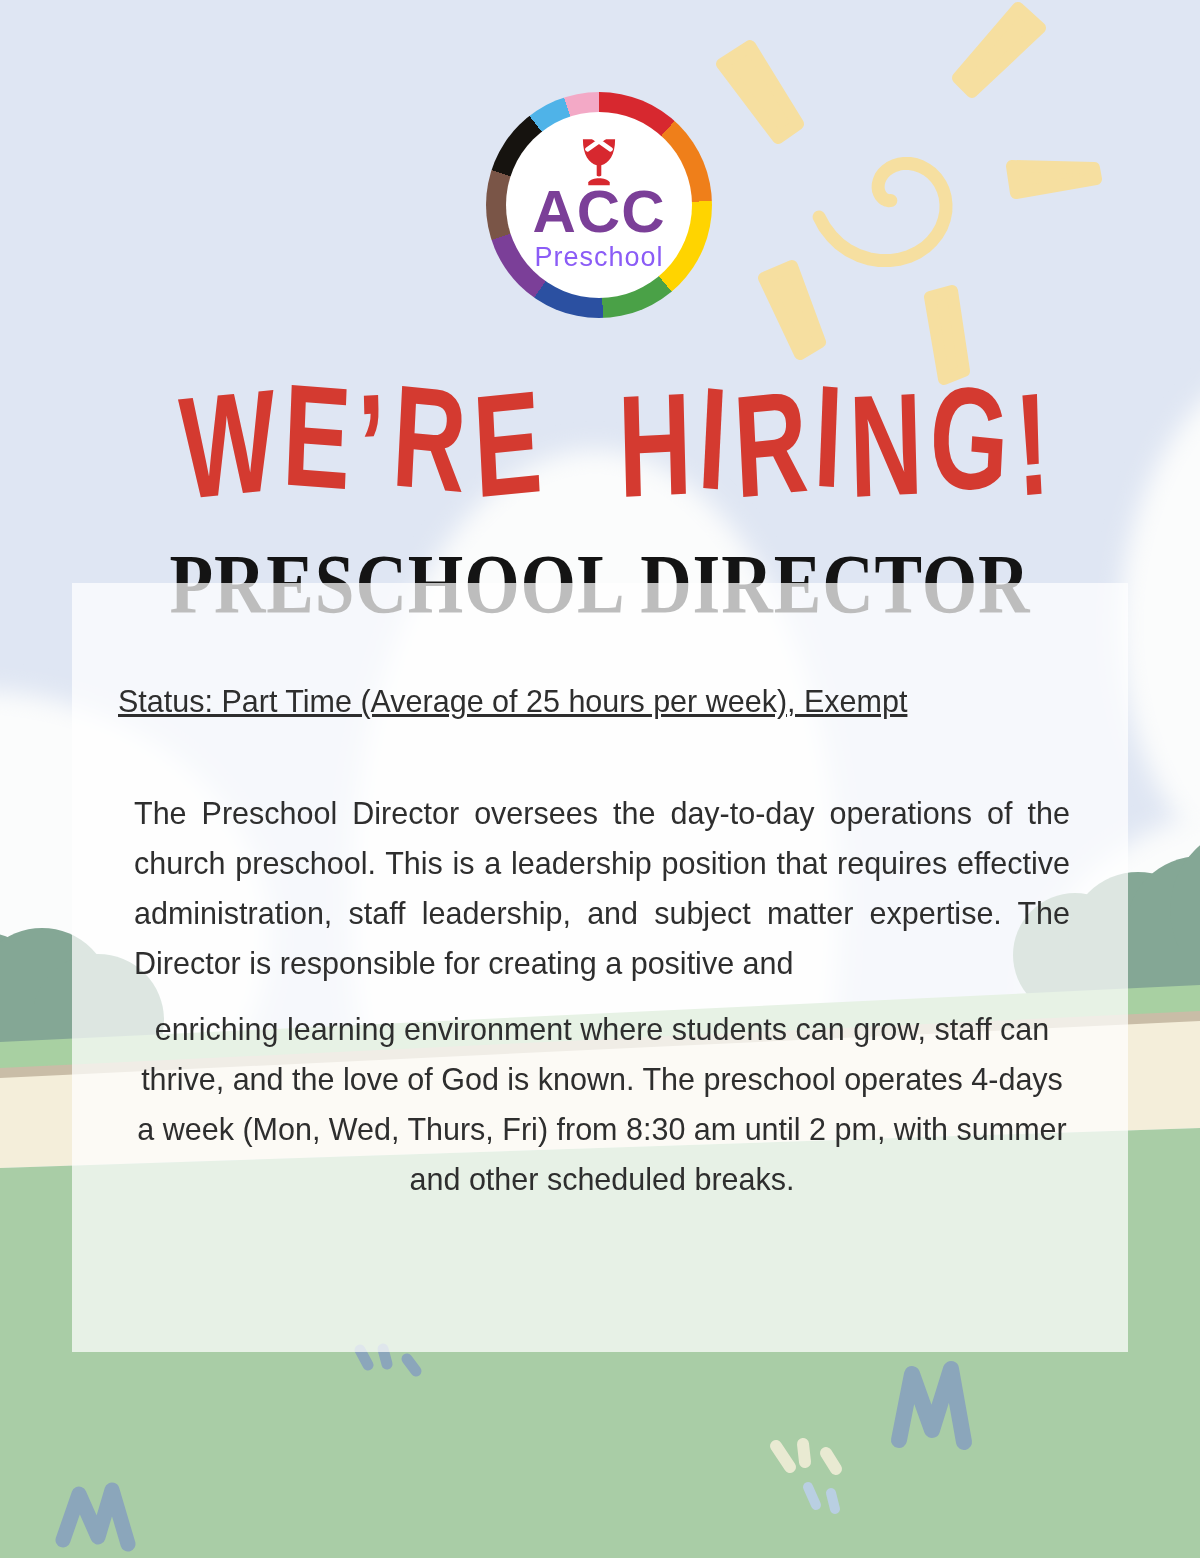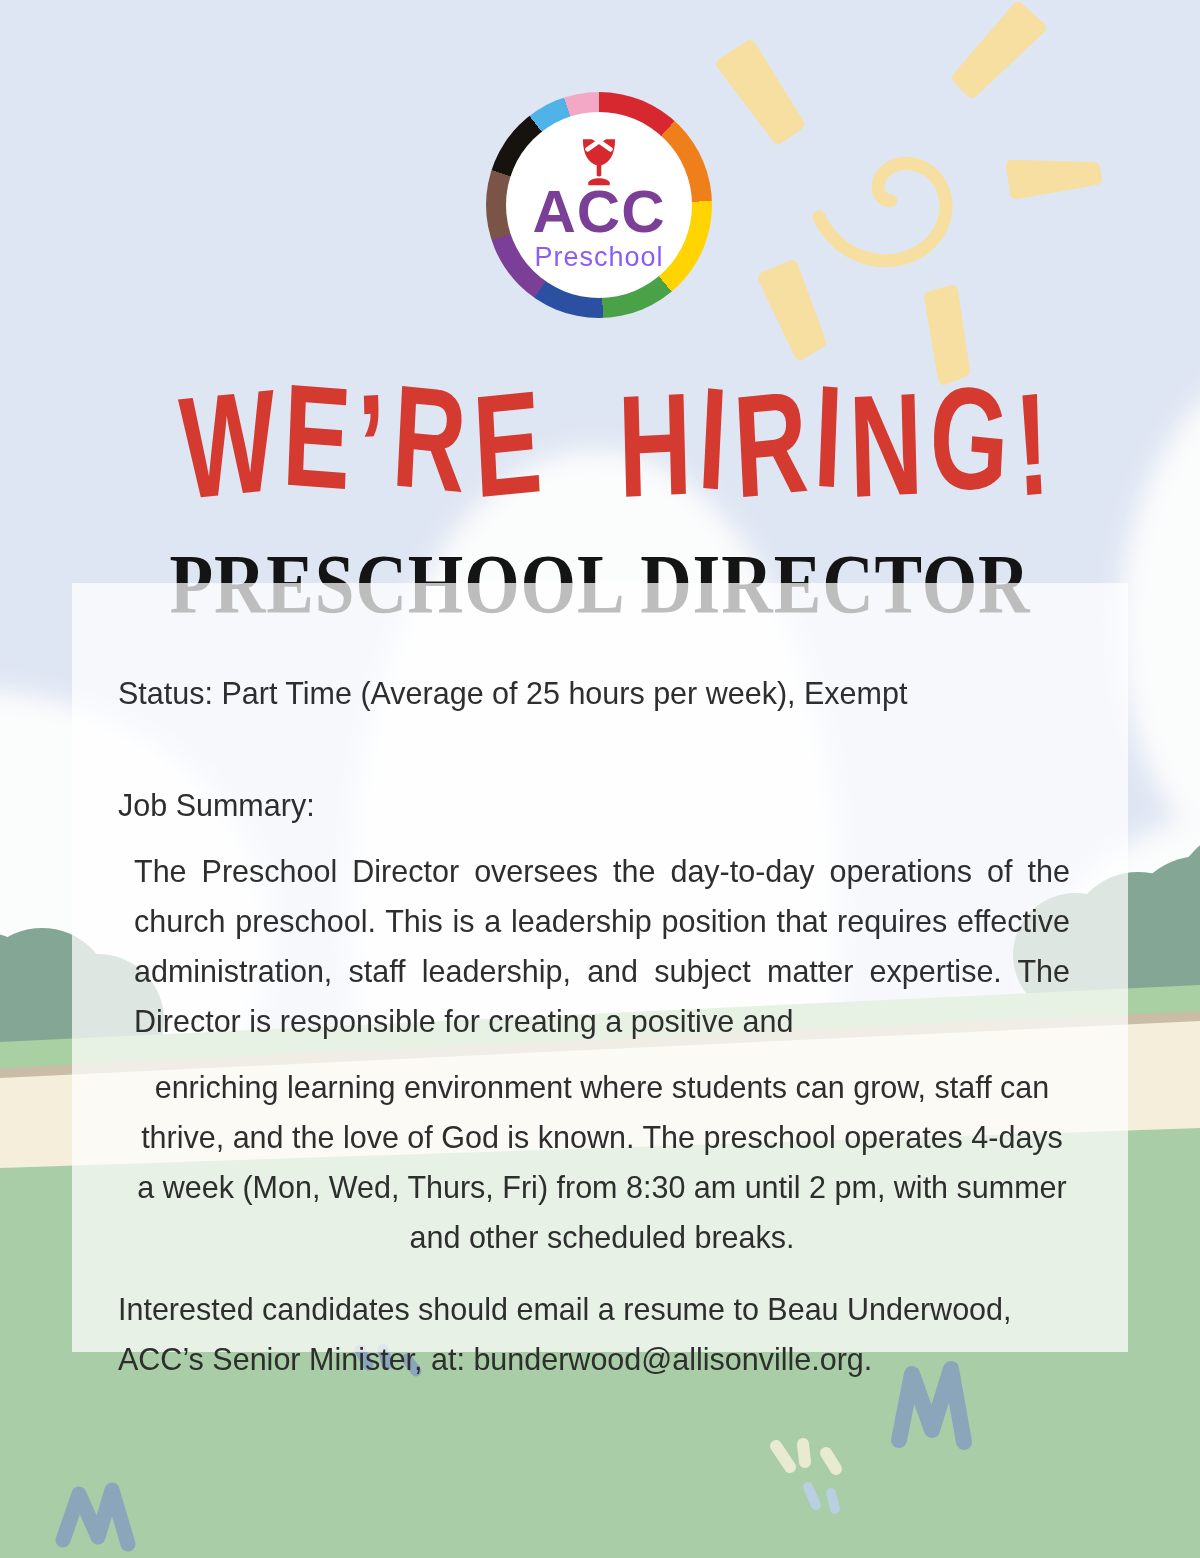--- a/index.html
+++ b/index.html
@@ -51,21 +51,21 @@
   }
   
   .panel{
     position:absolute; left:72px; top:583px; width:1056px; height:769px;
     background:rgba(255,255,255,0.72);
   }
   .content{
     position:absolute; left:118px; top:660px; width:968px;
     color:#2e2e2e; font-size:30.5px; line-height:50px;
   }
-  .status{margin:8px 0 62px 0;}
+  .status{margin:16px 0 62px 0;text-decoration:underline;}
   .job-label{margin:0;}
   .para{margin:16px; text-align:justify;}
   .para.last{text-align:center;}
   .contact{margin:22px 0 0 0;}
 </style>
 </head>
 <body>
 
 <div class="flyer">
 
@@ -138,19 +138,17 @@
   </div>
 
   <div class="headline"><span>W</span><span>E</span><span>’</span><span>R</span><span>E</span><span>&nbsp;&nbsp;</span><span>H</span><span>I</span><span>R</span><span>I</span><span>N</span><span>G</span><span>!</span></div>
 
   <div class="title">PRESCHOOL DIRECTOR</div>
 
   <div class="panel"></div>
 
   <div class="content">
     <p class="status">Status: Part Time (Average of 25 hours per week), Exempt</p>
-    <p class="job-label">Job Summary:</p>
     <p class="para">The Preschool Director oversees the day-to-day operations of the church preschool. This is a leadership position that requires effective administration, staff leadership, and subject matter expertise. The Director is responsible for creating a positive and</p>
     <p class="para last">enriching learning environment where students can grow, staff can thrive, and the love of God is known. The preschool operates 4-days a week (Mon, Wed, Thurs, Fri) from 8:30 am until 2 pm, with summer and other scheduled breaks.</p>
-    <p class="contact">Interested candidates should email a resume to Beau Underwood, ACC’s Senior Minister, at: bunderwood@allisonville.org.</p>
   </div>
 
 </div>
 
 </body></html>

